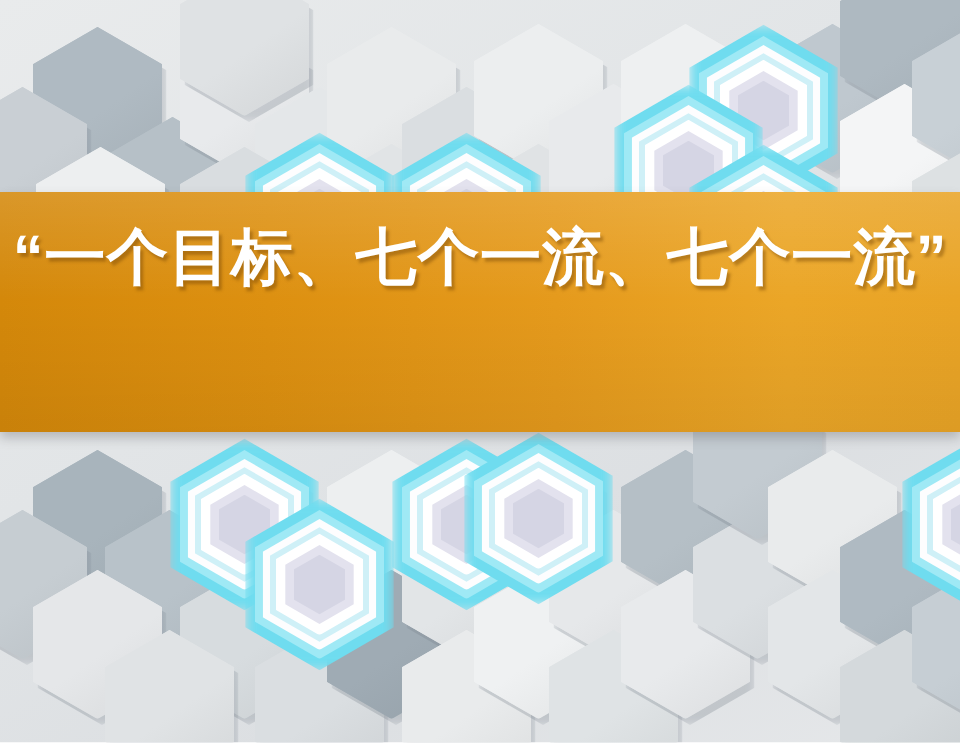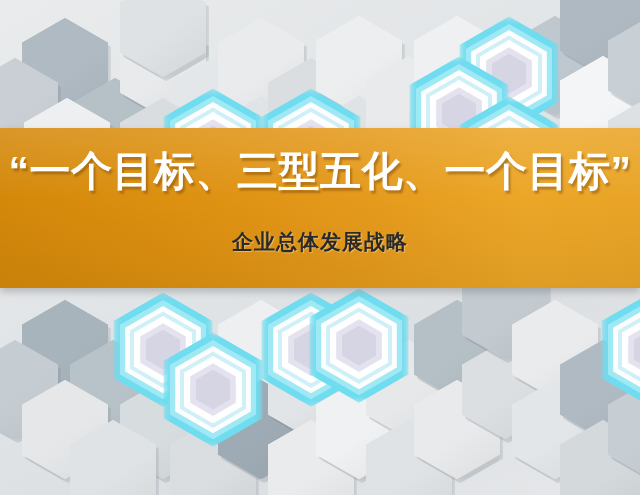--- a/index.html
+++ b/index.html
@@ -287,17 +287,16 @@
         <div class="ring r-cyan" style="left: 0px; top: 0px; width: 86px; height: 99.33px;"></div>
         <div class="ring r-white" style="left: 5.16px; top: 5.9598px; width: 75.68px; height: 87.4104px;"></div>
         <div class="ring r-cyan2" style="left: 9.89px; top: 11.423px; width: 66.22px; height: 76.4841px;"></div>
         <div class="ring r-white2" style="left: 13.76px; top: 15.8928px; width: 58.48px; height: 67.5444px;"></div>
         <div class="ring r-inner" style="left: 20.21px; top: 23.3425px; width: 45.58px; height: 52.6449px;"></div>
         <div class="ring r-core" style="left: 25.8px; top: 29.799px; width: 34.4px; height: 39.732px;"></div>
       </div>
     </div>
 
   <div id="banner">
-    <div id="banner-title">“一个目标、三型五化、一个目标”</div>
-    <div id="banner-subtitle">企业总体发展战略</div>
+    <div id="banner-title">“一个目标、七个一流、七个一流”</div>
   </div>
 
 </div>
 
 </body></html>

